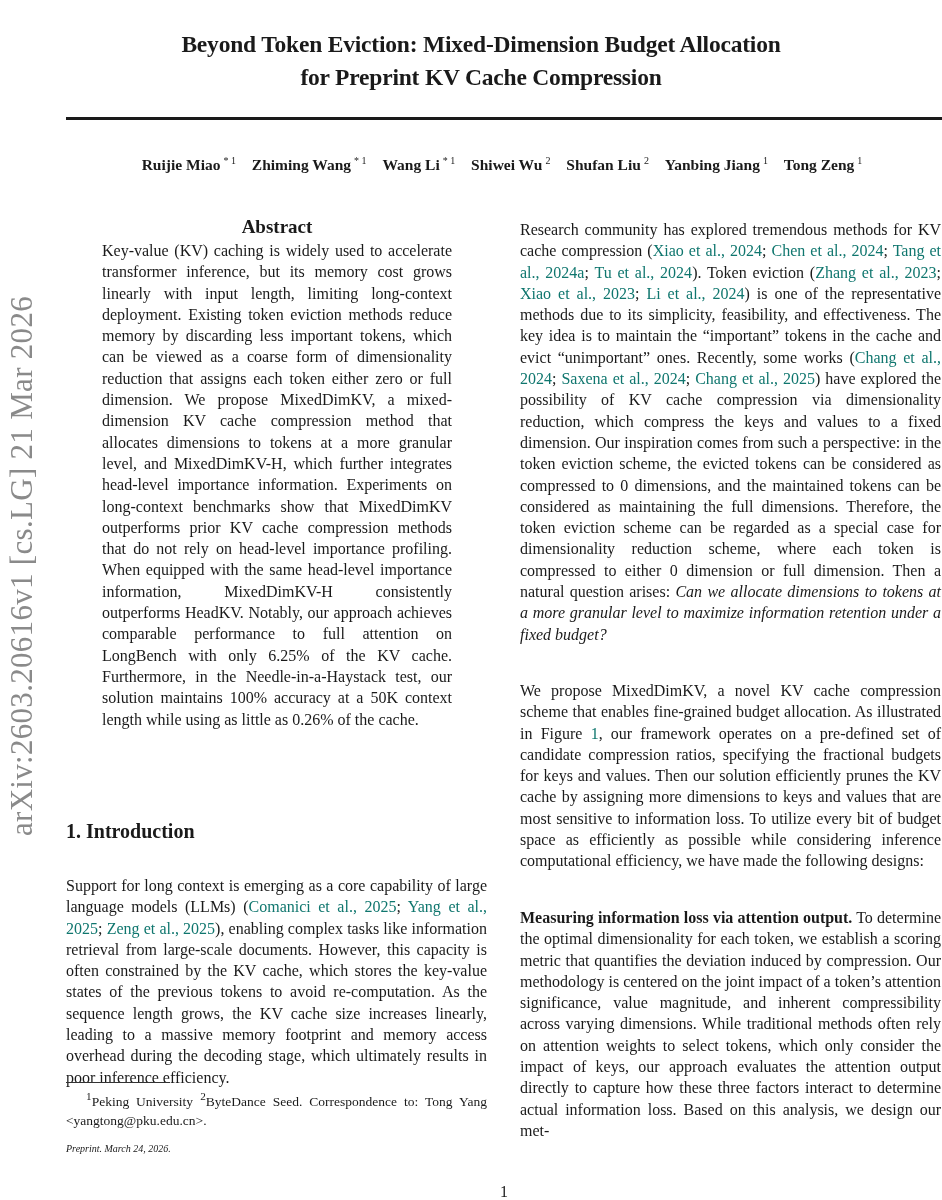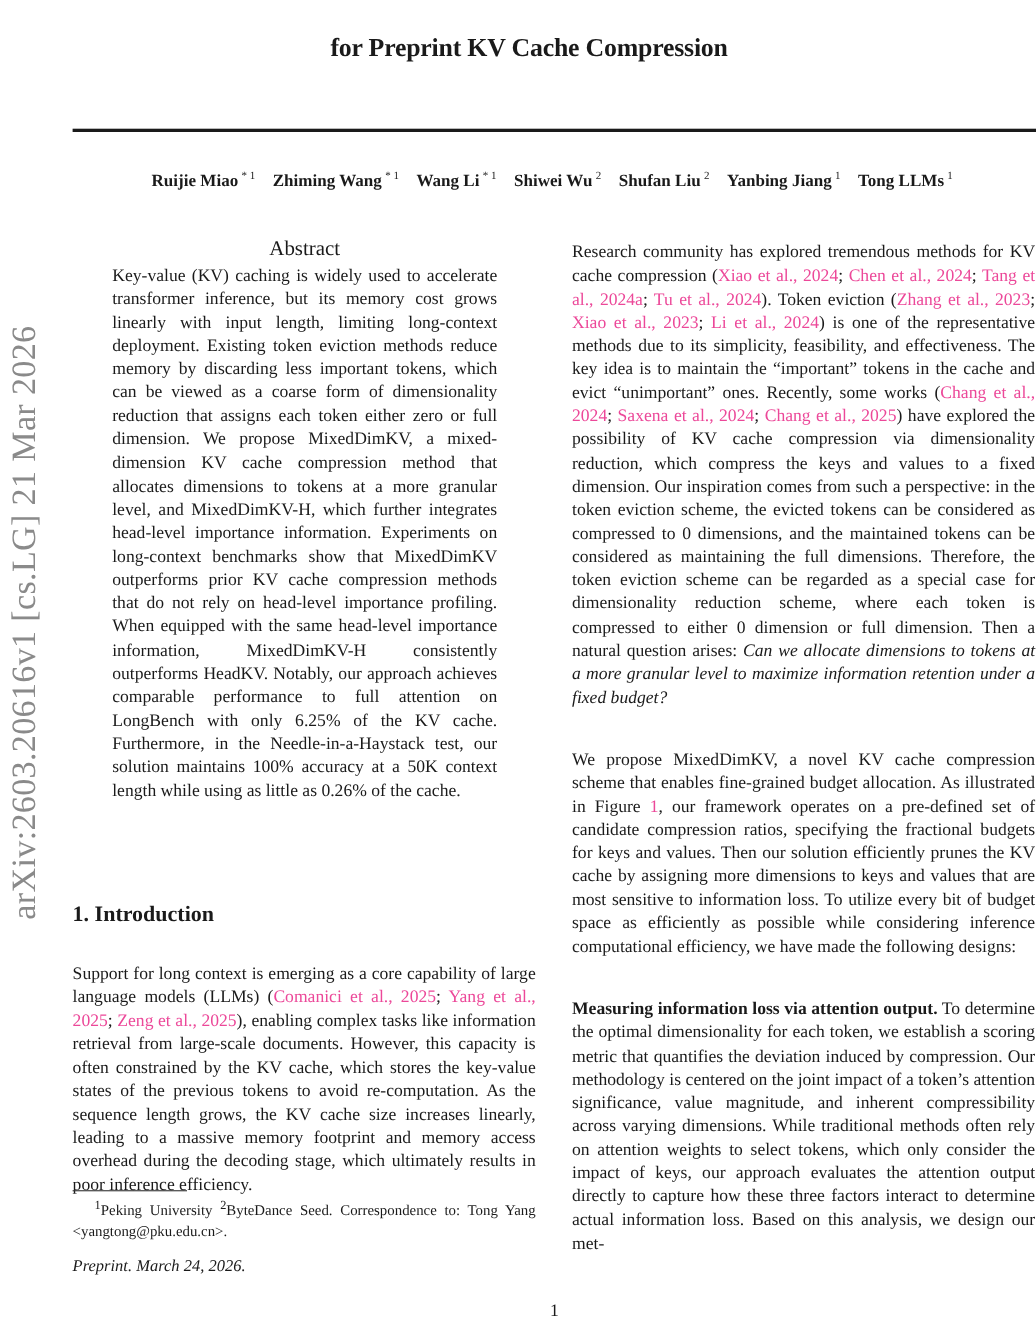--- a/index.html
+++ b/index.html
@@ -5,53 +5,54 @@
     html, body { margin:0; padding:0; background:#ffffff; }
     body { width:942px; height:1200px; position:relative; overflow:hidden; font-family:"Liberation Serif", "DejaVu Serif", serif; color:#1a1a1a; }
     .title { position:absolute; left:60px; width:842px; top:28px; text-align:center; font-weight:bold; font-size:23.5px; line-height:33px; letter-spacing:-0.2px; }
     .rule { position:absolute; left:66px; width:876px; top:117px; height:3px; background:#1a1a1a; }
     .authors { position:absolute; left:60px; width:884px; top:155px; text-align:center; font-weight:bold; font-size:15.5px; white-space:nowrap; }
     .authors .author { margin:0 6px; }
     .authors sup { font-weight:normal; font-size:10px; margin-left:3px; }
     .arxiv { position:absolute; left:-318px; top:548px; width:680px; text-align:center; transform:rotate(-90deg); font-size:31px; color:#8a8a8a; letter-spacing:0.3px; white-space:nowrap; }
     .col { position:absolute; font-size:16px; line-height:21.3px; text-align:justify; }
     .left-abs { left:102px; width:350px; top:240px; }
-    .abs-head { position:absolute; left:60px; width:434px; top:216px; text-align:center; font-weight:normal; font-size:19px; }
+    .abs-head { position:absolute; left:60px; width:434px; top:216px; text-align:center; font-weight:bold; font-size:19px; }
     .intro-head { position:absolute; left:66px; top:820px; font-weight:bold; font-size:20px;text-align:center; }
     .left-intro { left:66px; width:421px; top:857px;margin-top:18px; }
     .footrule { position:absolute; left:66px; top:1082px; width:104px; height:1px; background:#333; }
     .footnote { position:absolute; left:66px; width:421px; top:1087px; font-size:13.5px; line-height:19px; text-align:justify; }
     .footnote .indent { display:inline-block; width:20px; }
-    .preprint { position:absolute; left:66px; top:1143px; font-style:italic; font-size:15px; }
+    .preprint { position:absolute; left:66px; top:1143px; font-style:italic; font-size:10px; }
     .right { left:520px; width:421px; }
     .r1 { top:219px; }
     .r2 { top:680px; }
     .r3 { top:907px; }
-    .cite { color:#ec4899; }
+    .cite { color:#0f766e; }
     .bold-lead { font-weight:bold; }
     .italic { font-style:italic; }
     .pagenum { position:absolute; left:0; width:1008px; top:1183px; text-align:center; font-size:16px; }
     p { margin:0; }
   </style>
 </head>
 <body>
 
 <div class="title">
+  <div>Beyond Token Eviction: Mixed-Dimension Budget Allocation</div>
   <div>for Preprint KV Cache Compression</div>
 </div>
 <div class="rule"></div>
 
 <div class="authors">
   <span class="author"><span>Ruijie Miao</span><sup>* 1</sup></span>
   <span class="author"><span>Zhiming Wang</span><sup>* 1</sup></span>
   <span class="author"><span>Wang Li</span><sup>* 1</sup></span>
   <span class="author"><span>Shiwei Wu</span><sup>2</sup></span>
   <span class="author"><span>Shufan Liu</span><sup>2</sup></span>
   <span class="author"><span>Yanbing Jiang</span><sup>1</sup></span>
-  <span class="author"><span>Tong LLMs</span><sup>1</sup></span>
+  <span class="author"><span>Tong Zeng</span><sup>1</sup></span>
 </div>
 
 <div class="arxiv">arXiv:2603.20616v1  [cs.LG]  21 Mar 2026</div>
 
 <div class="abs-head">Abstract</div>
 <div class="col left-abs">
     <p>Key-value (KV) caching is widely used to accelerate transformer inference, but its memory cost grows linearly with input length, limiting long-context deployment.  Existing token eviction methods reduce memory by discarding less important tokens, which can be viewed as a coarse form of dimensionality reduction that assigns each token either zero or full dimension. We propose MixedDimKV, a mixed-dimension KV cache compression method that allocates dimensions to tokens at a more granular level, and MixedDimKV-H, which further integrates head-level importance information. Experiments on long-context benchmarks show that MixedDimKV outperforms prior KV cache compression methods that do not rely on head-level importance profiling.  When equipped with the same head-level importance information, MixedDimKV-H consistently outperforms HeadKV. Notably, our approach achieves comparable performance to full attention on LongBench with only 6.25% of the KV cache.  Furthermore, in the Needle-in-a-Haystack test, our solution maintains 100% accuracy at a 50K context length while using as little as 0.26% of the cache.</p>
   </div>
 
 <div class="intro-head">1. Introduction</div>

